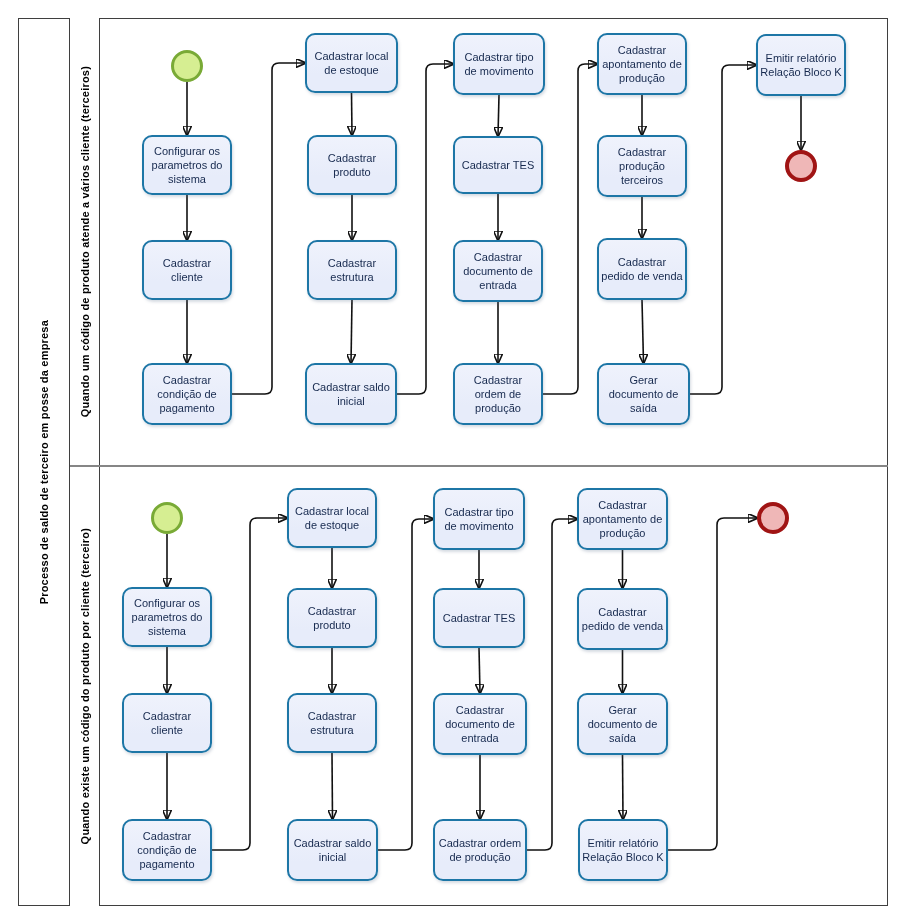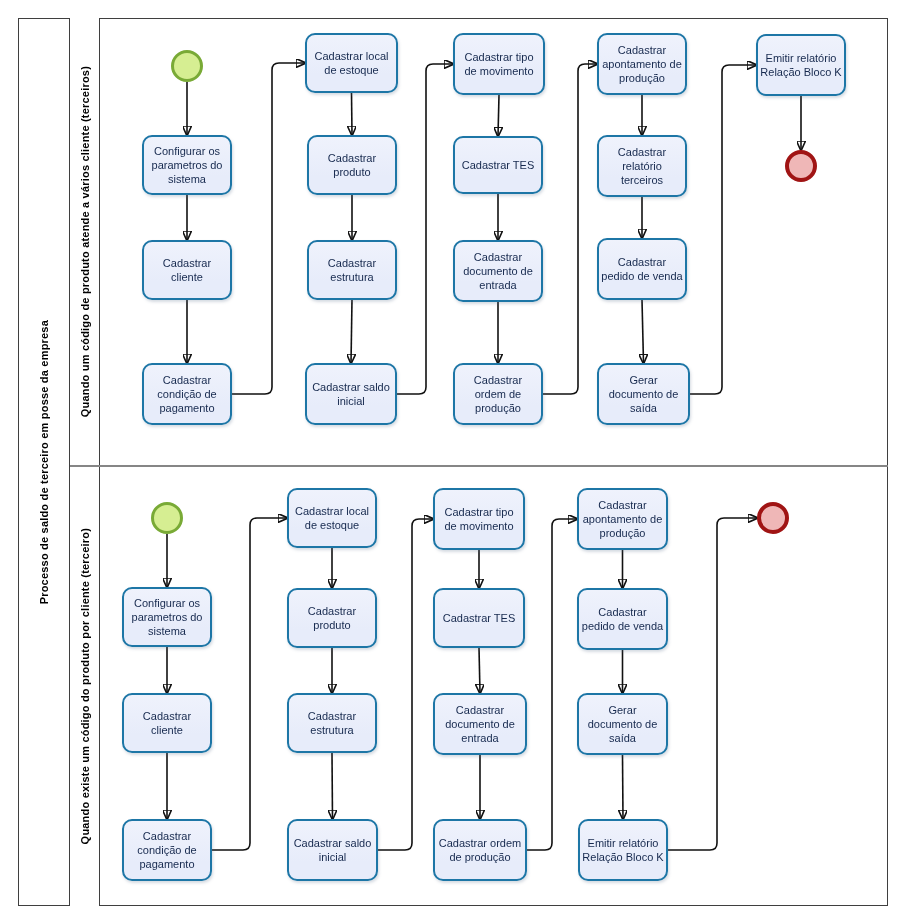--- a/index.html
+++ b/index.html
@@ -127,21 +127,21 @@
       <div class="task" style="left: 453px; top: 240px; width: 90px; height: 62px;">
         <span>Cadastrar documento de entrada</span>
       </div>
       <div class="task" style="left: 453px; top: 363px; width: 90px; height: 62px;">
         <span>Cadastrar ordem de produção</span>
       </div>
       <div class="task" style="left: 597px; top: 33px; width: 90px; height: 62px;">
         <span>Cadastrar apontamento de produção</span>
       </div>
       <div class="task" style="left: 597px; top: 135px; width: 90px; height: 62px;">
-        <span>Cadastrar relatório terceiros</span>
+        <span>Cadastrar produção terceiros</span>
       </div>
       <div class="task" style="left: 597px; top: 238px; width: 90px; height: 62px;">
         <span>Cadastrar pedido de venda</span>
       </div>
       <div class="task" style="left: 597px; top: 363px; width: 93px; height: 62px;">
         <span>Gerar documento de saída</span>
       </div>
       <div class="task" style="left: 756px; top: 34px; width: 90px; height: 62px;">
         <span>Emitir relatório Relação Bloco K</span>
       </div>

